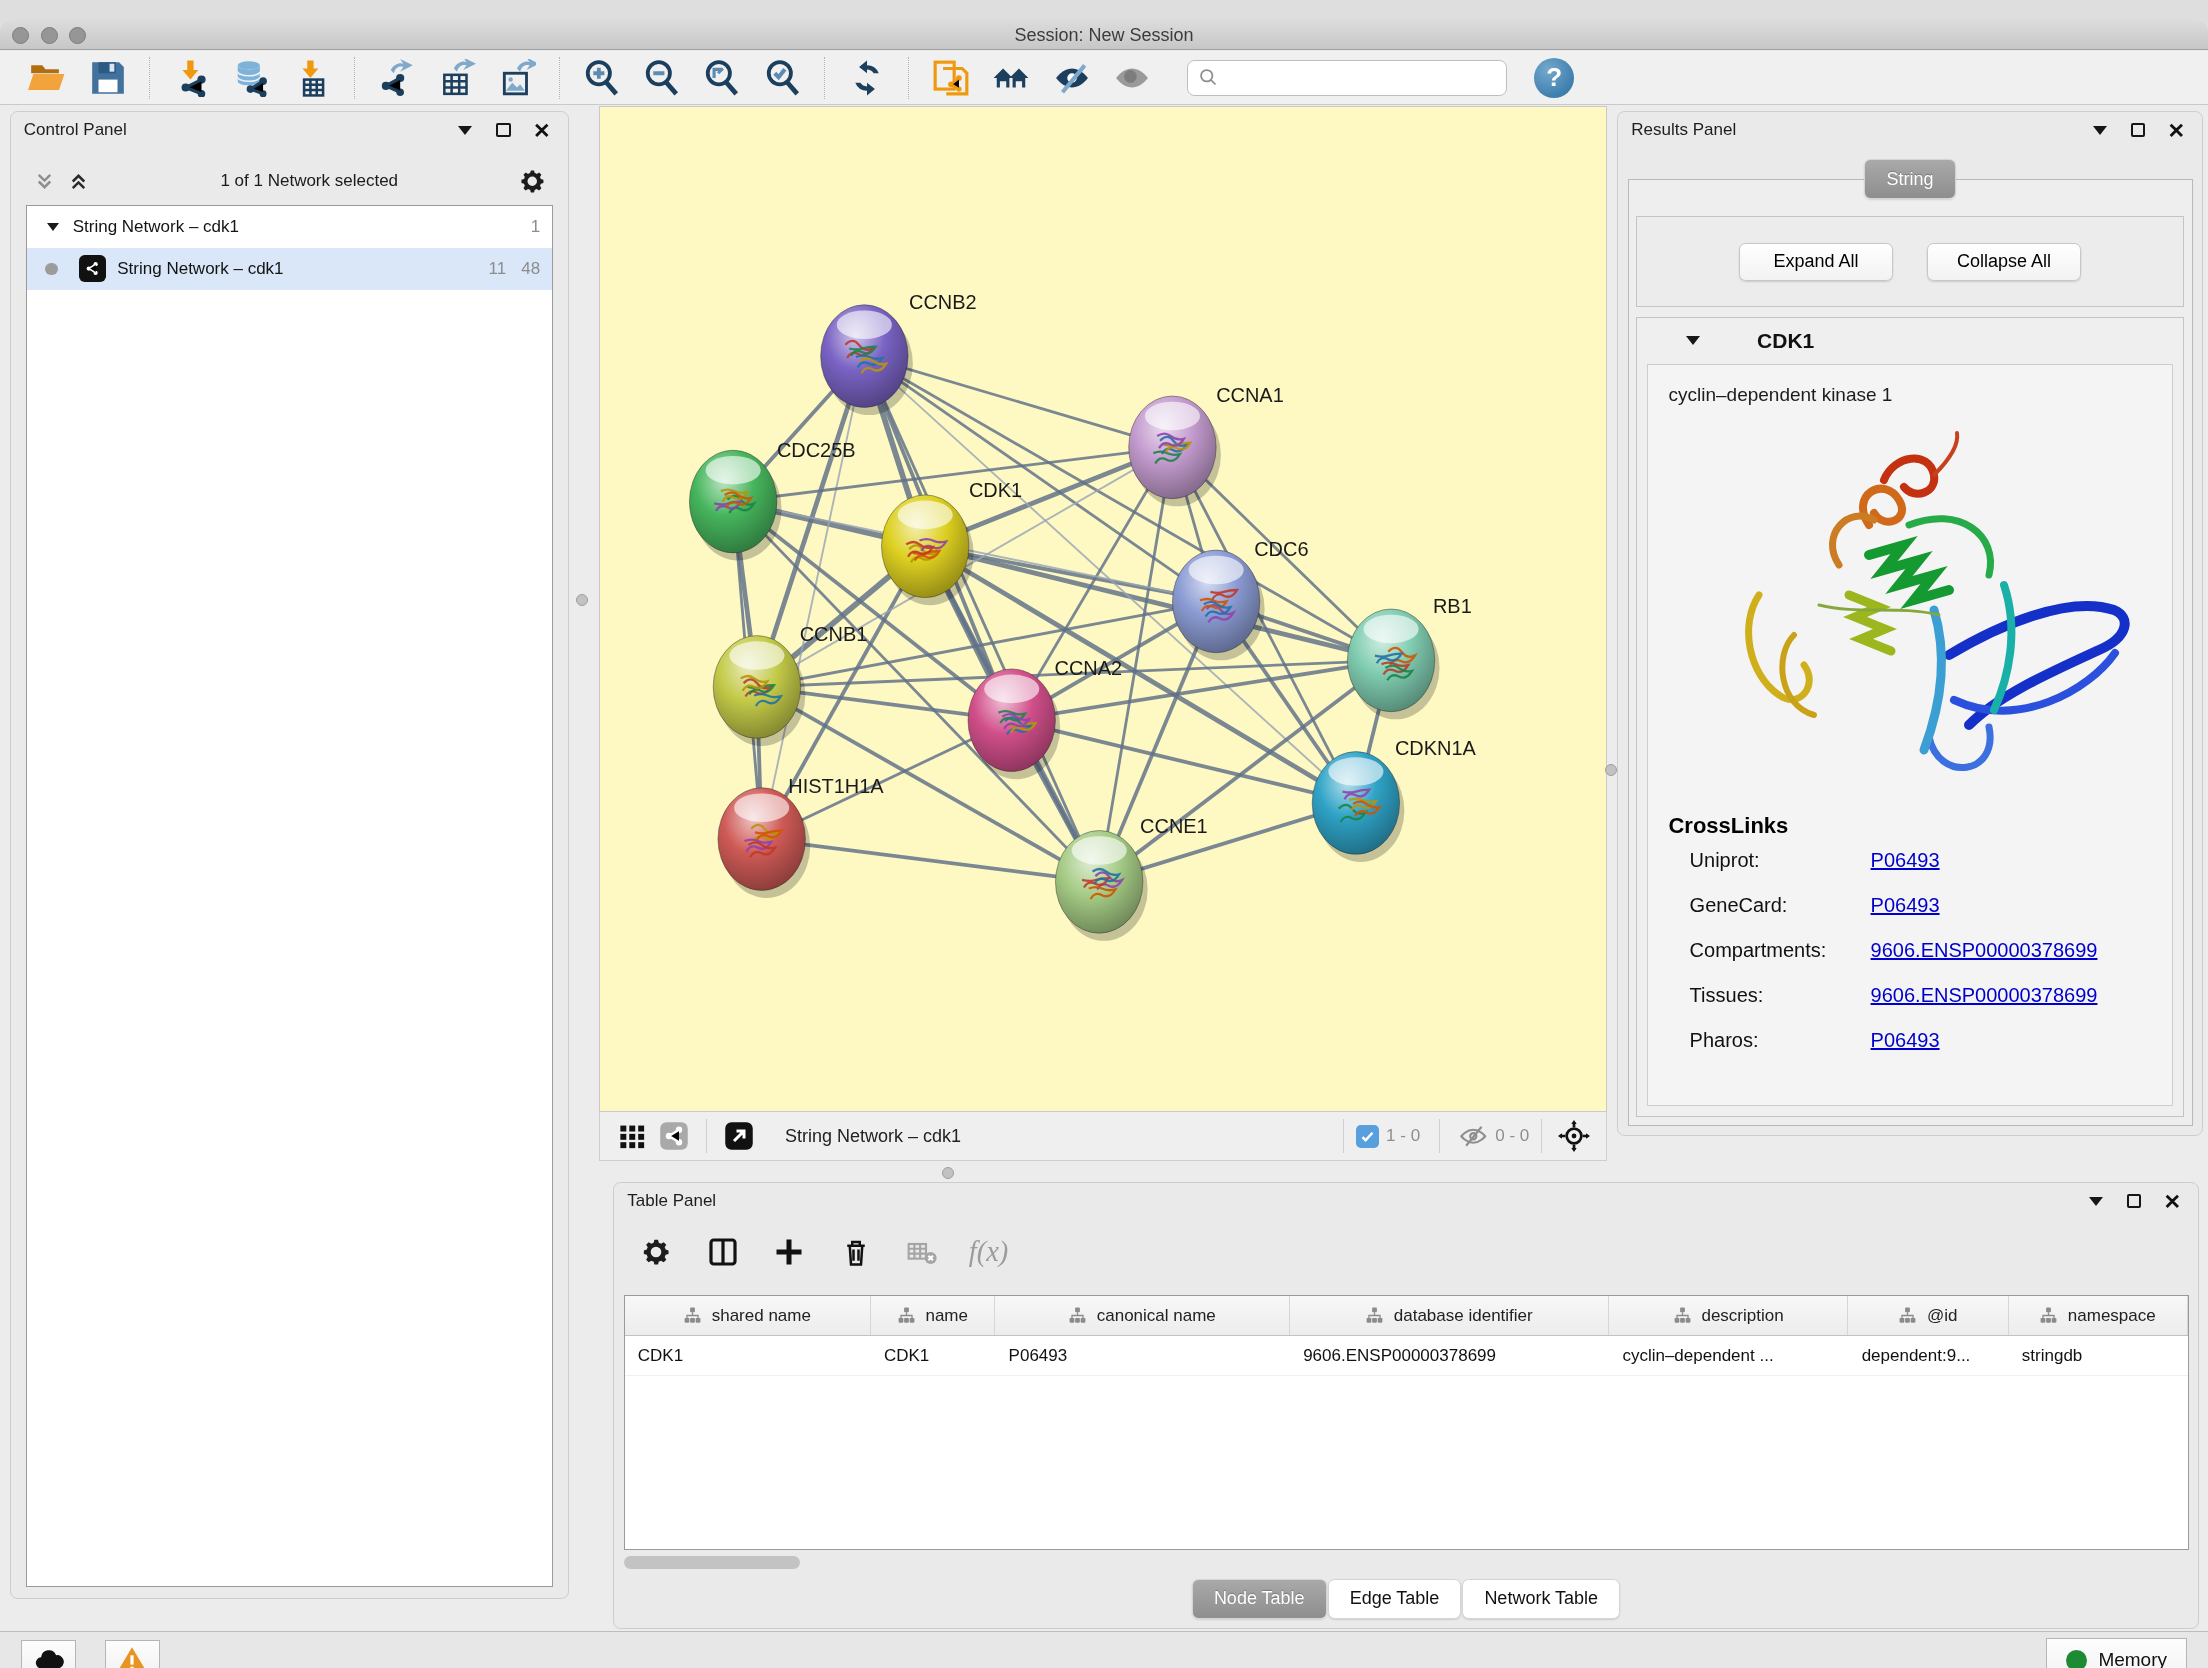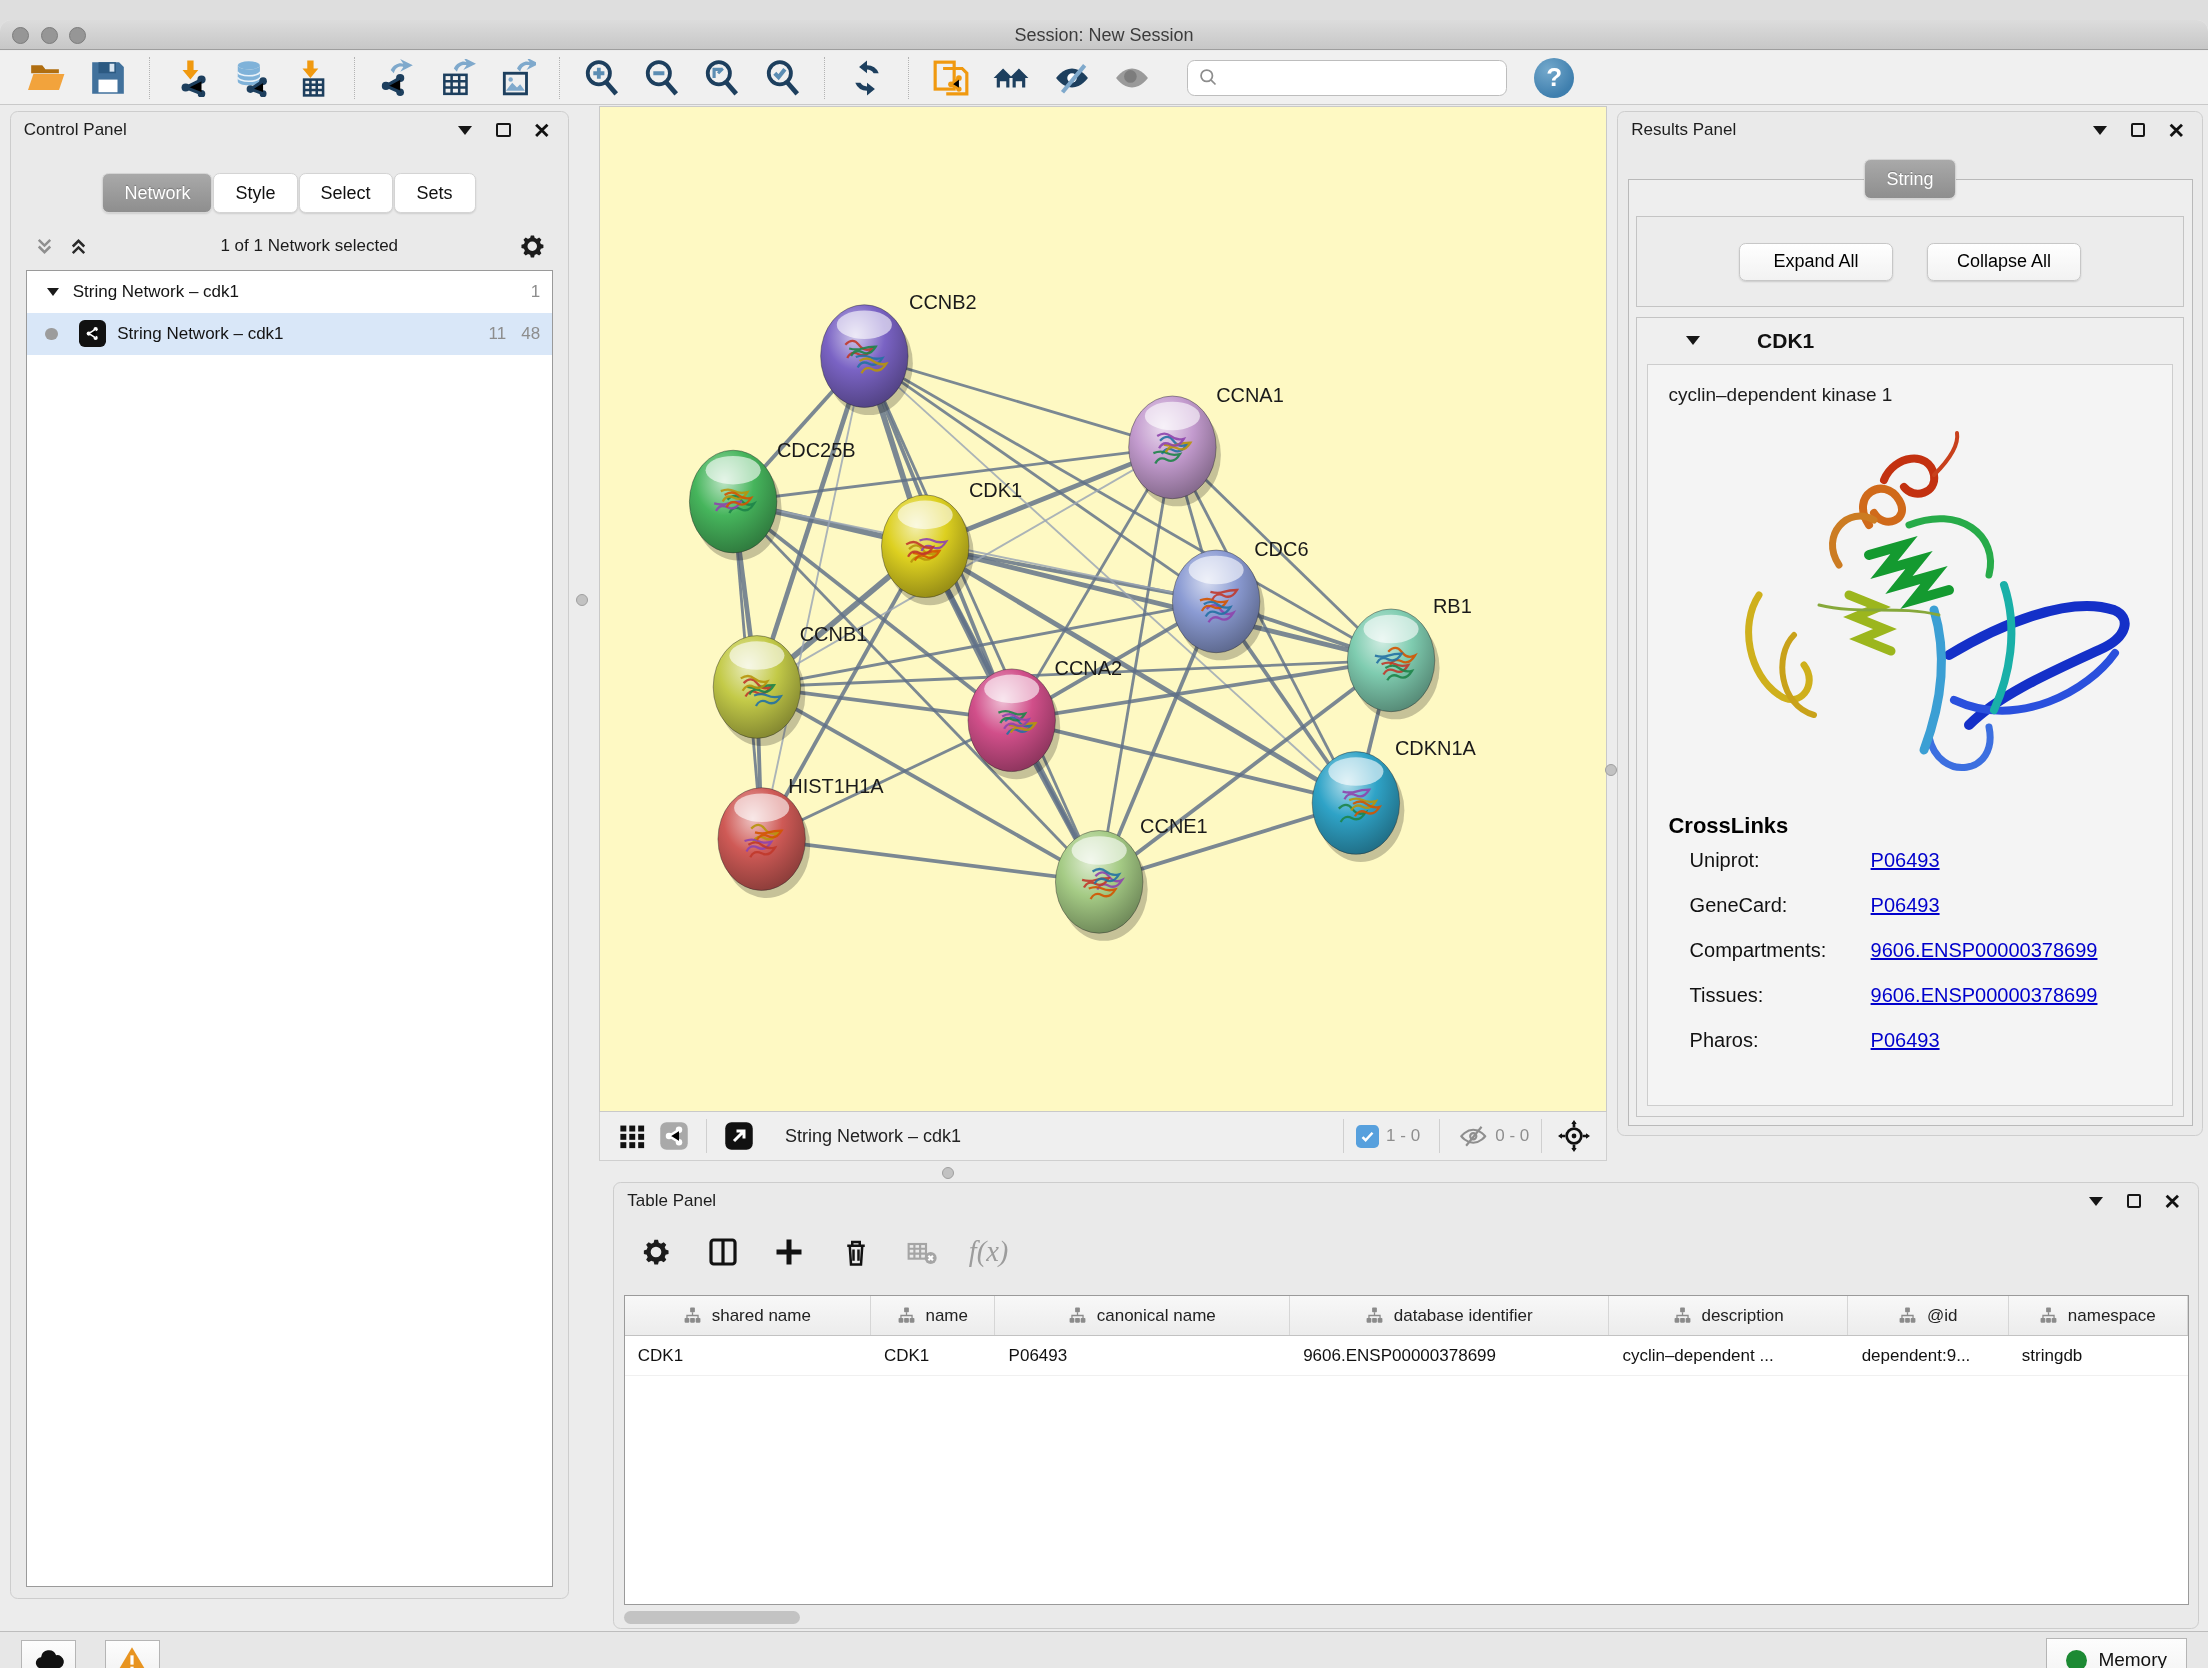--- a/index.html
+++ b/index.html
@@ -287,26 +287,20 @@
     <div class="phead">
       <span>Control Panel</span>
       <span class="spacer"></span>
       <span class="wctl">
           <span class="tri-down"></span>
         </span>
       <span class="wctl">
           <span class="sq"></span>
         </span>
       <span class="wctl xg">✕</span>
-    </div>
-    <div class="tabrow cp-tabs">
-      <div class="tab sel">Network</div>
-      <div class="tab">Style</div>
-      <div class="tab">Select</div>
-      <div class="tab">Sets</div>
     </div>
     <div class="cp-treebar">
       <svg class="chev" viewBox="0 0 24 24">
         <path fill="none" stroke="#8f8f8f" stroke-width="2.6" d="M6 5l6 6 6-6M6 12l6 6 6-6"></path>
       </svg>
       <svg class="chev" viewBox="0 0 24 24">
         <path fill="none" stroke="#2a2a2a" stroke-width="2.6" d="M6 19l6-6 6 6M6 12l6-6 6 6"></path>
       </svg>
       <span class="status">1 of 1 Network selected</span>
       <svg width="28.5" height="28.5" viewBox="0 0 24 24">
@@ -845,20 +839,25 @@
             <div class="td" style="width: 323px;">9606.ENSP00000378699</div>
             <div class="td" style="width: 242px;">cyclin–dependent ...</div>
             <div class="td" style="width: 162px;">dependent:9...</div>
             <div class="td" style="width: 181px;">stringdb</div>
           </div>
         </div>
     </div>
     <div class="hscroll">
         <div class="hthumb"></div>
       </div>
+    <div class="tabrow tp-tabs">
+      <div class="tab sel">Node Table</div>
+      <div class="tab">Edge Table</div>
+      <div class="tab">Network Table</div>
+    </div>
   </div>
 
   <div id="statusbar">
     <div class="sbtn">
       <svg width="34" height="34" viewBox="0 0 24 24">
         <path fill="#111" d="M7 18a4 4 0 01-.6-8A5.5 5.5 0 0117 8.6 3.8 3.8 0 0118.5 18z"></path>
       </svg>
     </div>
     <div class="sbtn">
       <svg width="32" height="32" viewBox="0 0 24 24">

